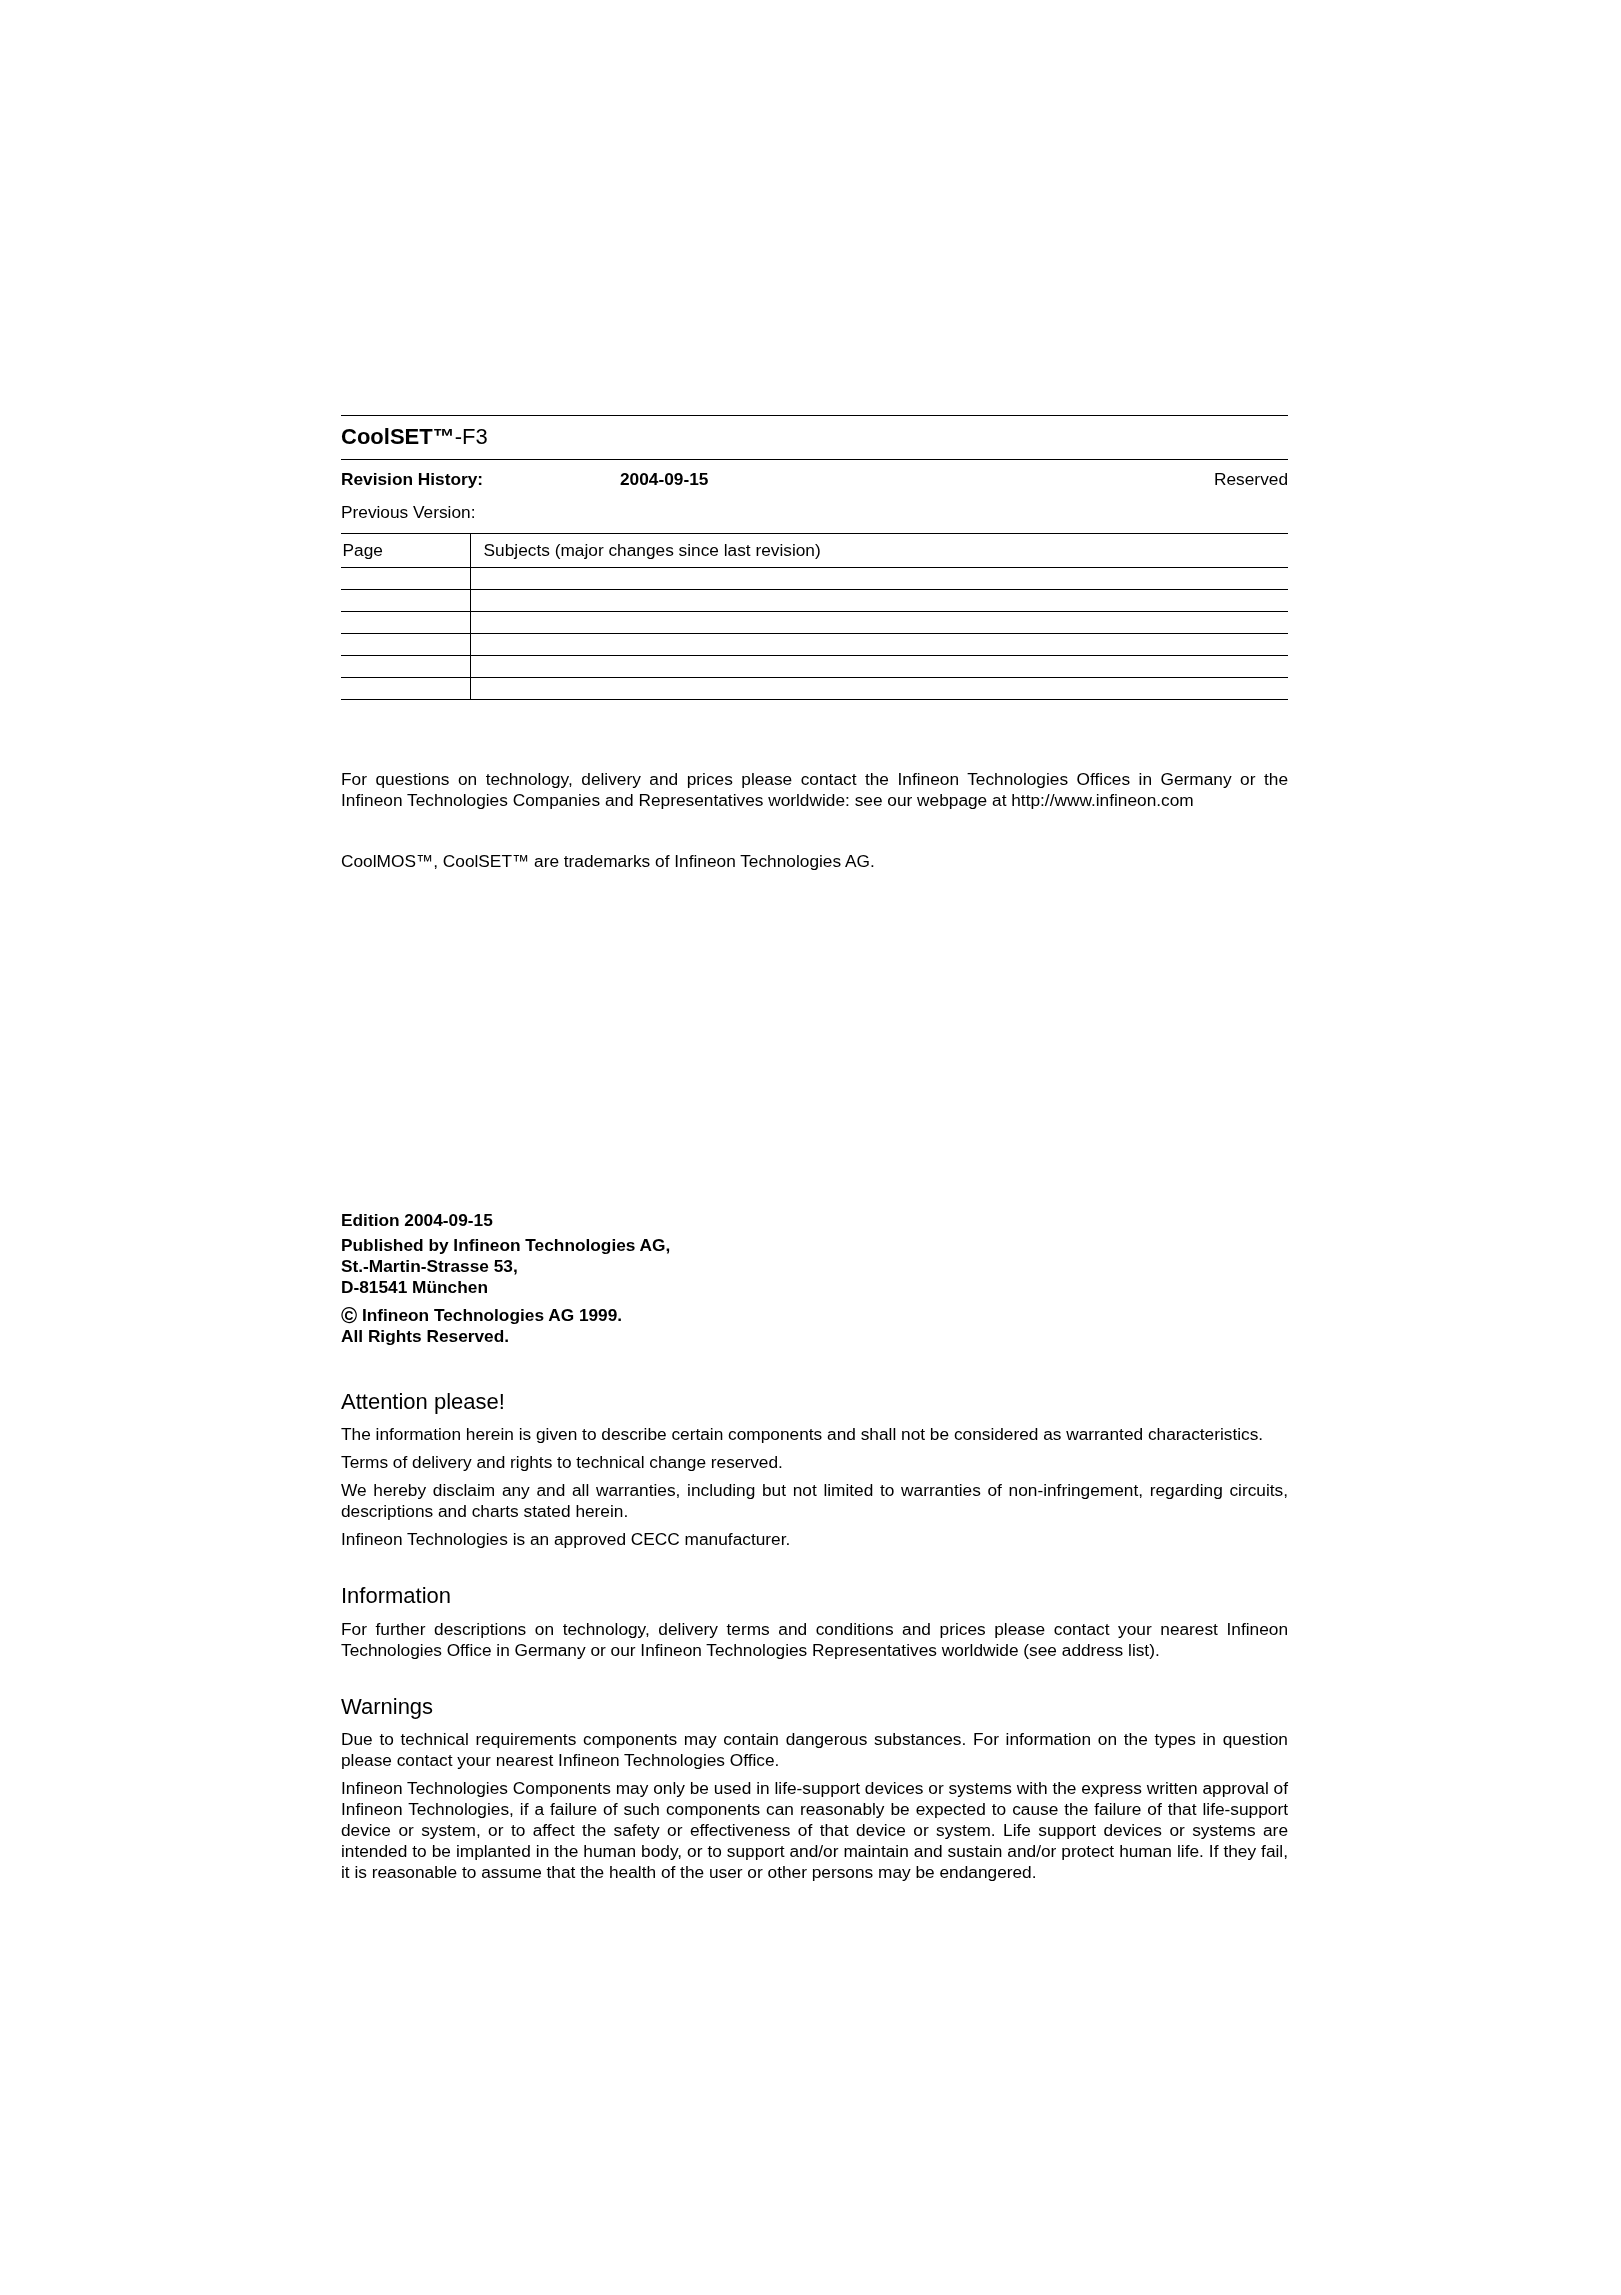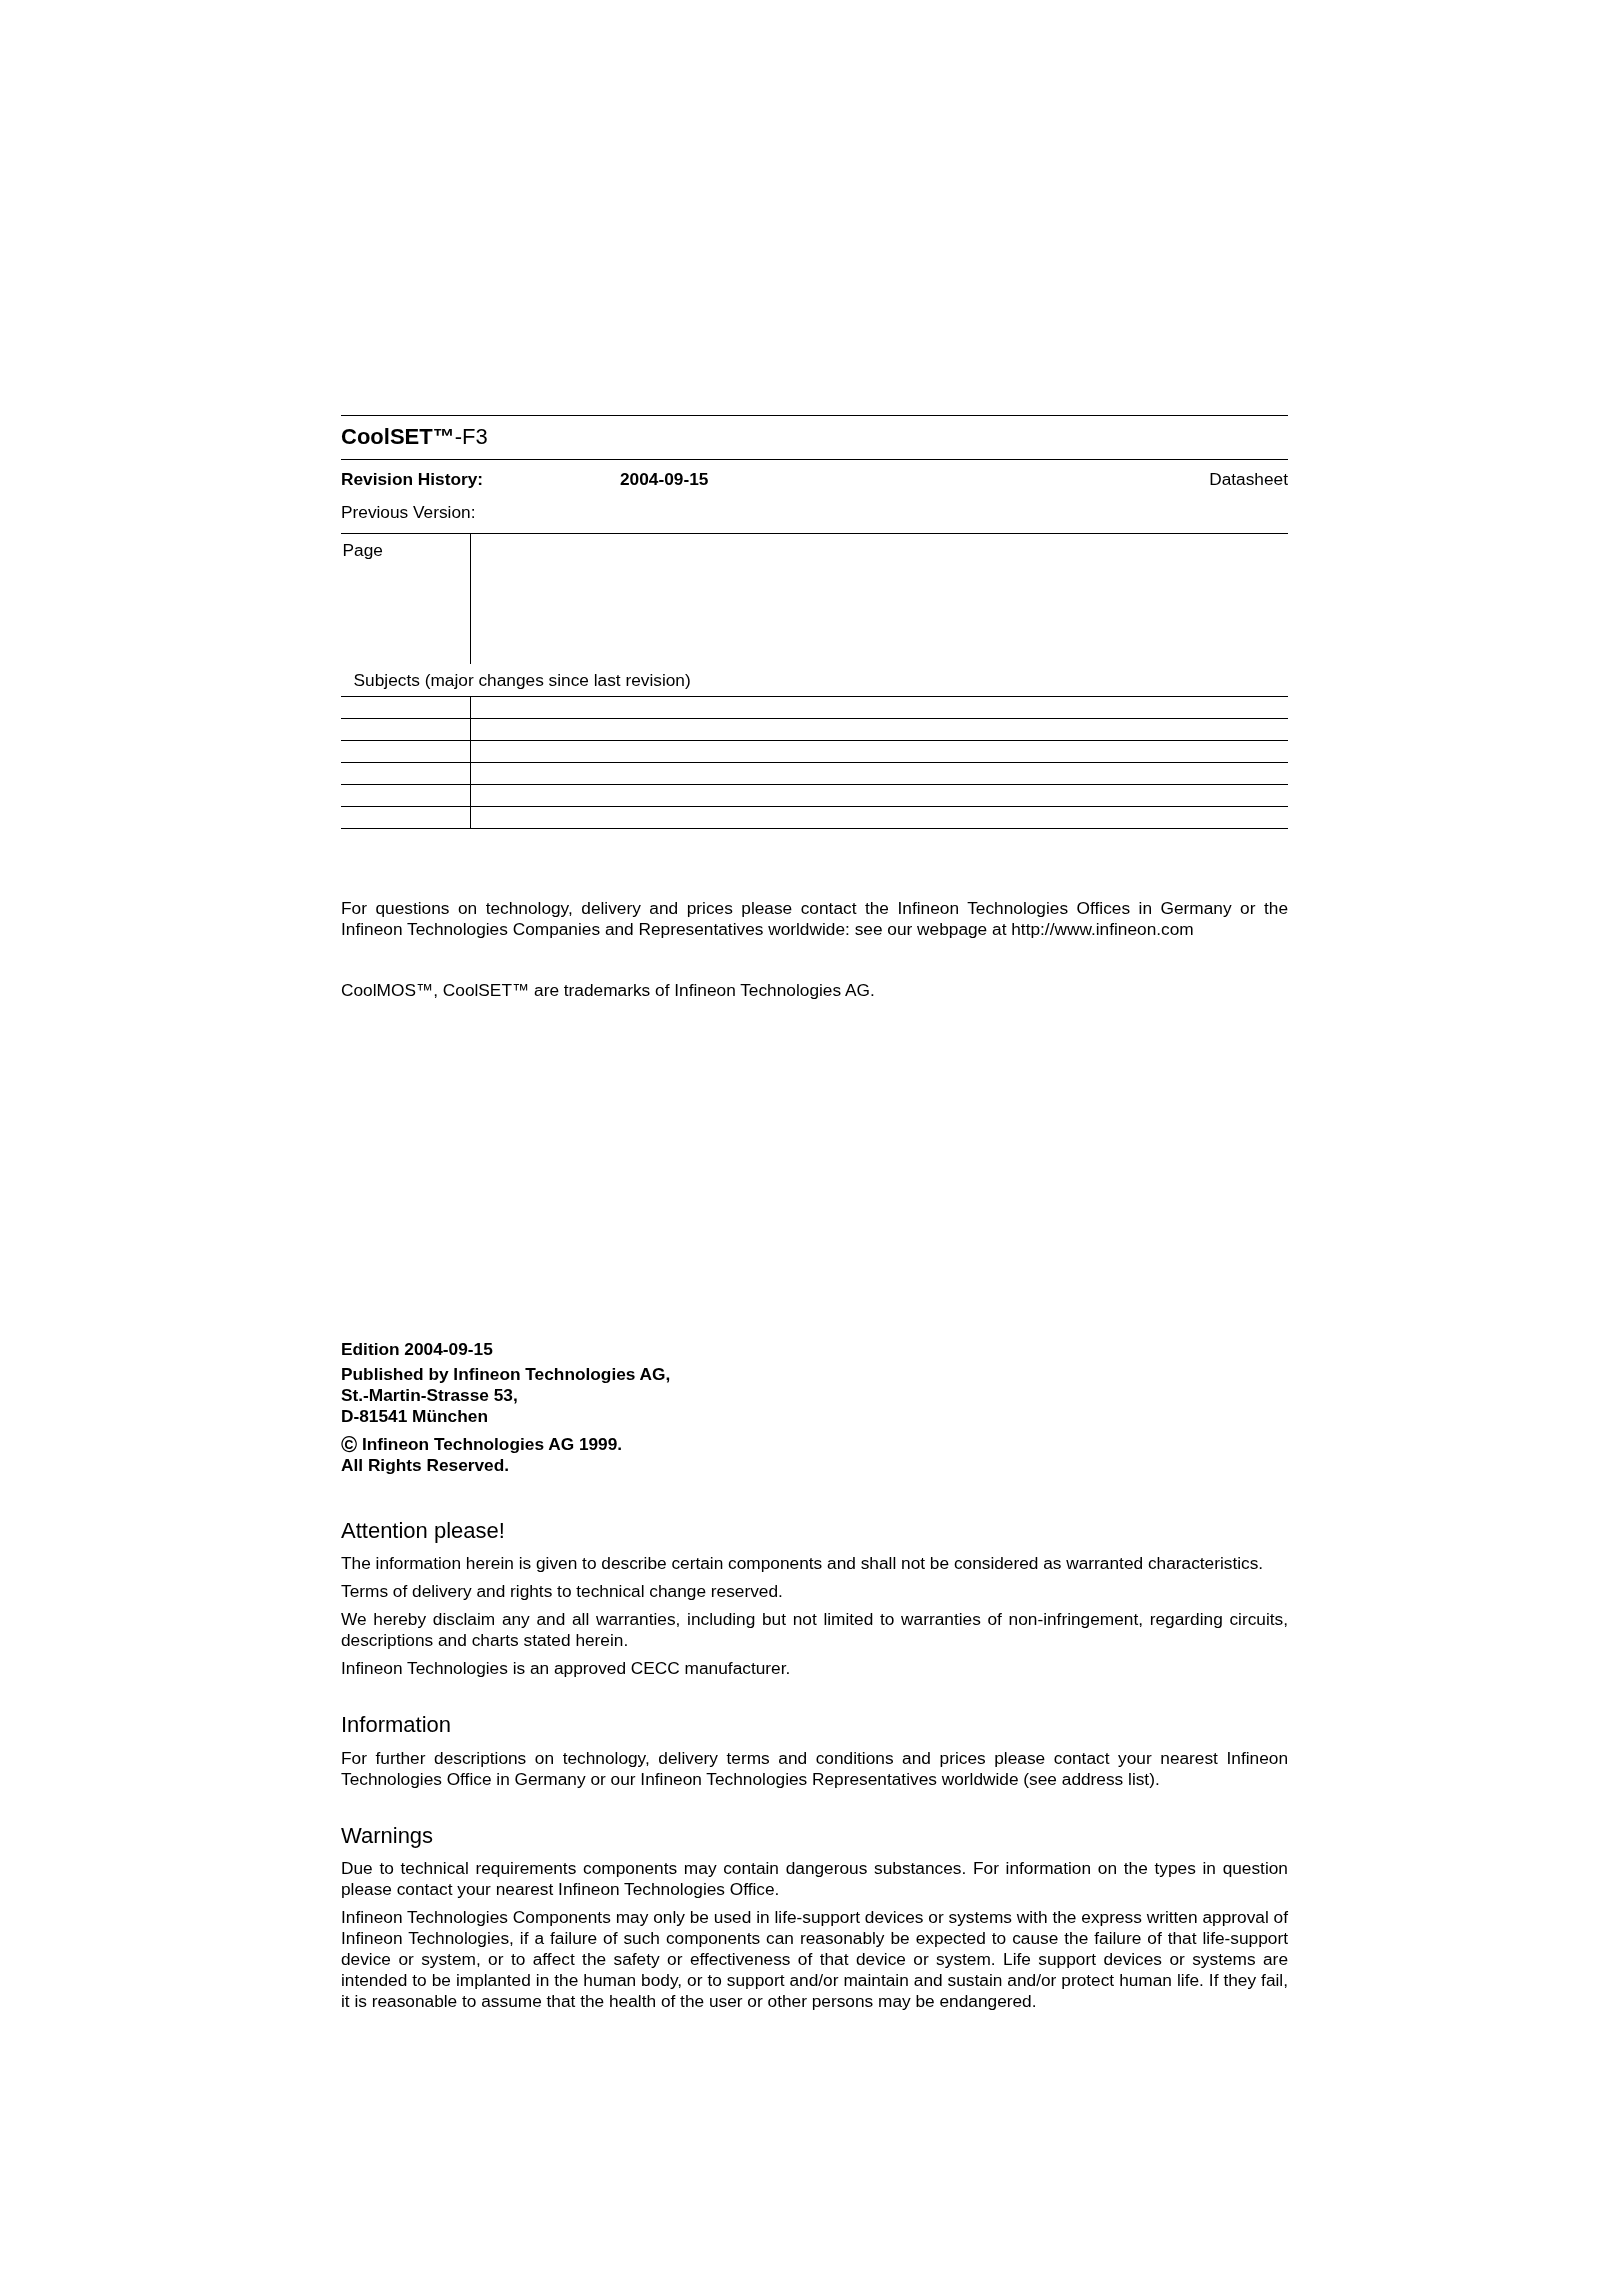--- a/index.html
+++ b/index.html
@@ -46,21 +46,21 @@
   }
   
   .rev-table {
     border-top: 1.6px solid #000;
     border-bottom: 0;
   }
   .trow {
     display: flex;
     border-bottom: 1.2px solid #000;
   }
-  .trow.thead { min-height: 33px; flex-direction: column; }
+  .trow.thead { min-height: 33px; }
   .trow.empty { height: 21px; }
   .tcell { box-sizing: border-box; }
   .cpage {
     width: 130px;
     flex: 0 0 130px;
     border-right: 1.2px solid #000;
     padding: 6.3px 4.7px 4.7px 1.6px;
   }
   .csubj {
     flex: 1;
@@ -100,21 +100,21 @@
 
   <div class="rule"></div>
 
   <div class="product-line"><span class="b">CoolSET™</span><span>-F3</span></div>
 
   <div class="rule"></div>
 
   <div class="rev-row">
     <span class="b rev-label">Revision History:</span>
     <span class="b">2004-09-15</span>
-    <span class="datasheet">Datasheet</span>
+    <span class="datasheet">Reserved</span>
   </div>
 
   <div class="prev-version">Previous Version:</div>
 
   <div class="rev-table">
     <div class="trow thead">
       <div class="tcell cpage">Page</div>
       <div class="tcell csubj">Subjects (major changes since last revision)</div>
     </div>
     <div class="trow empty">

